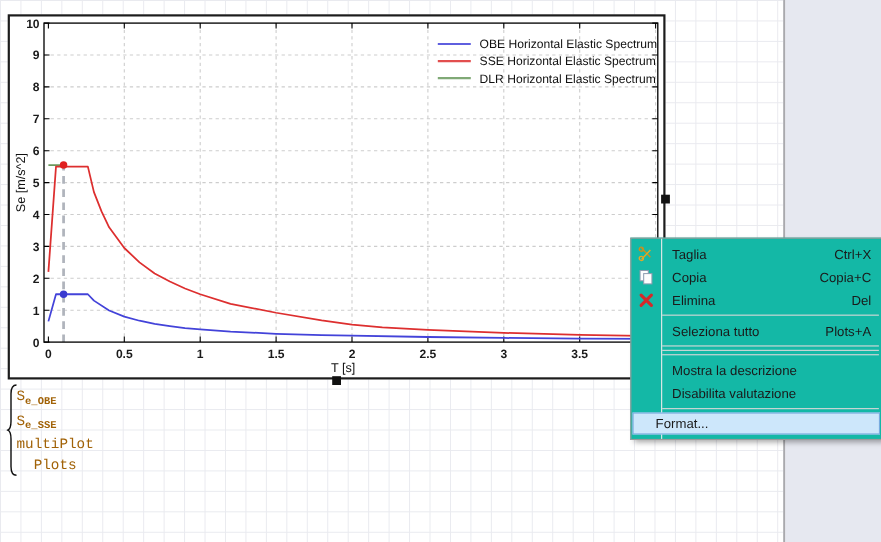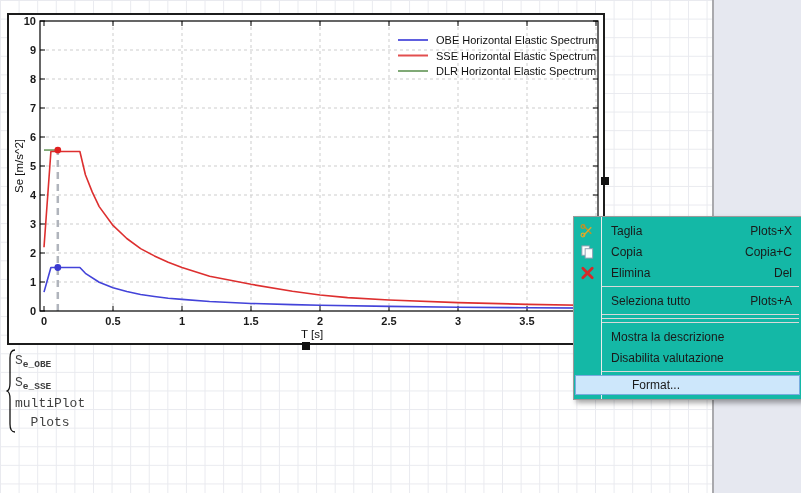--- a/index.html
+++ b/index.html
@@ -16,21 +16,21 @@
   
   .plot-widget{position:absolute;left:7px;top:13px;width:594px;height:328px;background:#ffffff;
     border:2px solid #1c1c1c;}
   .plot-widget svg{display:block;}
   .handle{position:absolute;width:8px;height:8px;background:#111;}
   .handle.right{left:601px;top:177px;}
   .handle.bottom{left:302px;top:342px;}
 
   
   .exprs{position:absolute;left:15px;top:351px;font-family:"Liberation Mono",monospace;
-    font-size:13px;color:#404040;}
+    font-size:13px;color:#a16207;}
   .exprs .row{height:22px;line-height:20px;white-space:nowrap;}
   .exprs .row.short{height:19px;line-height:17px;text-align:center;}
   .exprs sub{font-size:9.5px;font-weight:bold;vertical-align:-3px;letter-spacing:0;}
   .brace{position:absolute;left:6px;top:349px;}
 
   
   .menu{position:absolute;left:557px;top:216px;width:229px;background:#14b8a6;
     border:1px solid #9a9a9a;box-shadow:3px 3px 5px rgba(0,0,0,0.35);
     padding:3px 0;font-size:12px;color:#1a1a1a;box-sizing:border-box;margin-left:16px;}
   .gutterline{position:absolute;left:27px;top:0;bottom:0;width:1px;background:#ececec;}
@@ -39,21 +39,21 @@
   .mi .lbl{flex:0 0 auto;}
   .mi .sc{margin-left:auto;}
   .mi .ic{position:absolute;left:5px;top:50%;transform:translateY(-50%);
     width:17px;height:17px;display:flex;align-items:center;justify-content:center;}
   .mi .ic svg{display:block;}
   .checkbox{position:absolute;left:4px;top:50%;transform:translateY(-50%);
     width:18px;height:18px;background:#cfe6f9;border:1px solid #66a0d4;box-sizing:border-box;
     display:flex;align-items:center;justify-content:center;}
   .sep{height:1px;background:#d9d9d9;margin:3px 2px 3px 28px;}
   .mi.hl{height:20px;margin:1px 1px;background:#cde7fb;border:1px solid #78abdf;
-    padding-left:56px;box-sizing:border-box;}
+    padding-left:20px;box-sizing:border-box;}
 </style>
 </head>
 <body>
 
 <div id="screen">
   <div class="grid-bg"></div>
   <div class="page-edge"></div>
   <div class="outside"></div>
 
   <div class="plot-widget">
@@ -170,21 +170,21 @@
     <div class="mi">
       <span class="ic">
         <svg width="15" height="15" viewBox="0 0 16 16">
             <path d="M3.5 2 L12 11" stroke="#c8911f" stroke-width="1.4" fill="none"></path>
             <path d="M3.5 13 L12 4" stroke="#e0a928" stroke-width="1.4" fill="none"></path>
             <circle cx="3.2" cy="3.2" r="2" fill="none" stroke="#c8911f" stroke-width="1.3"></circle>
             <circle cx="3.2" cy="12.2" r="2" fill="none" stroke="#e0a928" stroke-width="1.3"></circle>
           </svg>
       </span>
       <span class="lbl">Taglia</span>
-      <span class="sc">Plots+X</span>
+      <span class="sc">Ctrl+X</span>
     </div>
 
     <div class="mi">
       <span class="ic">
         <svg width="15" height="15" viewBox="0 0 16 16">
             <rect x="2" y="1.5" width="8" height="10" fill="#fdfdfd" stroke="#8d9cb0" stroke-width="1"></rect>
             <rect x="5.5" y="4.5" width="8" height="10" fill="#fdfdfd" stroke="#8d9cb0" stroke-width="1"></rect>
           </svg>
       </span>
       <span class="lbl">Copia</span>

